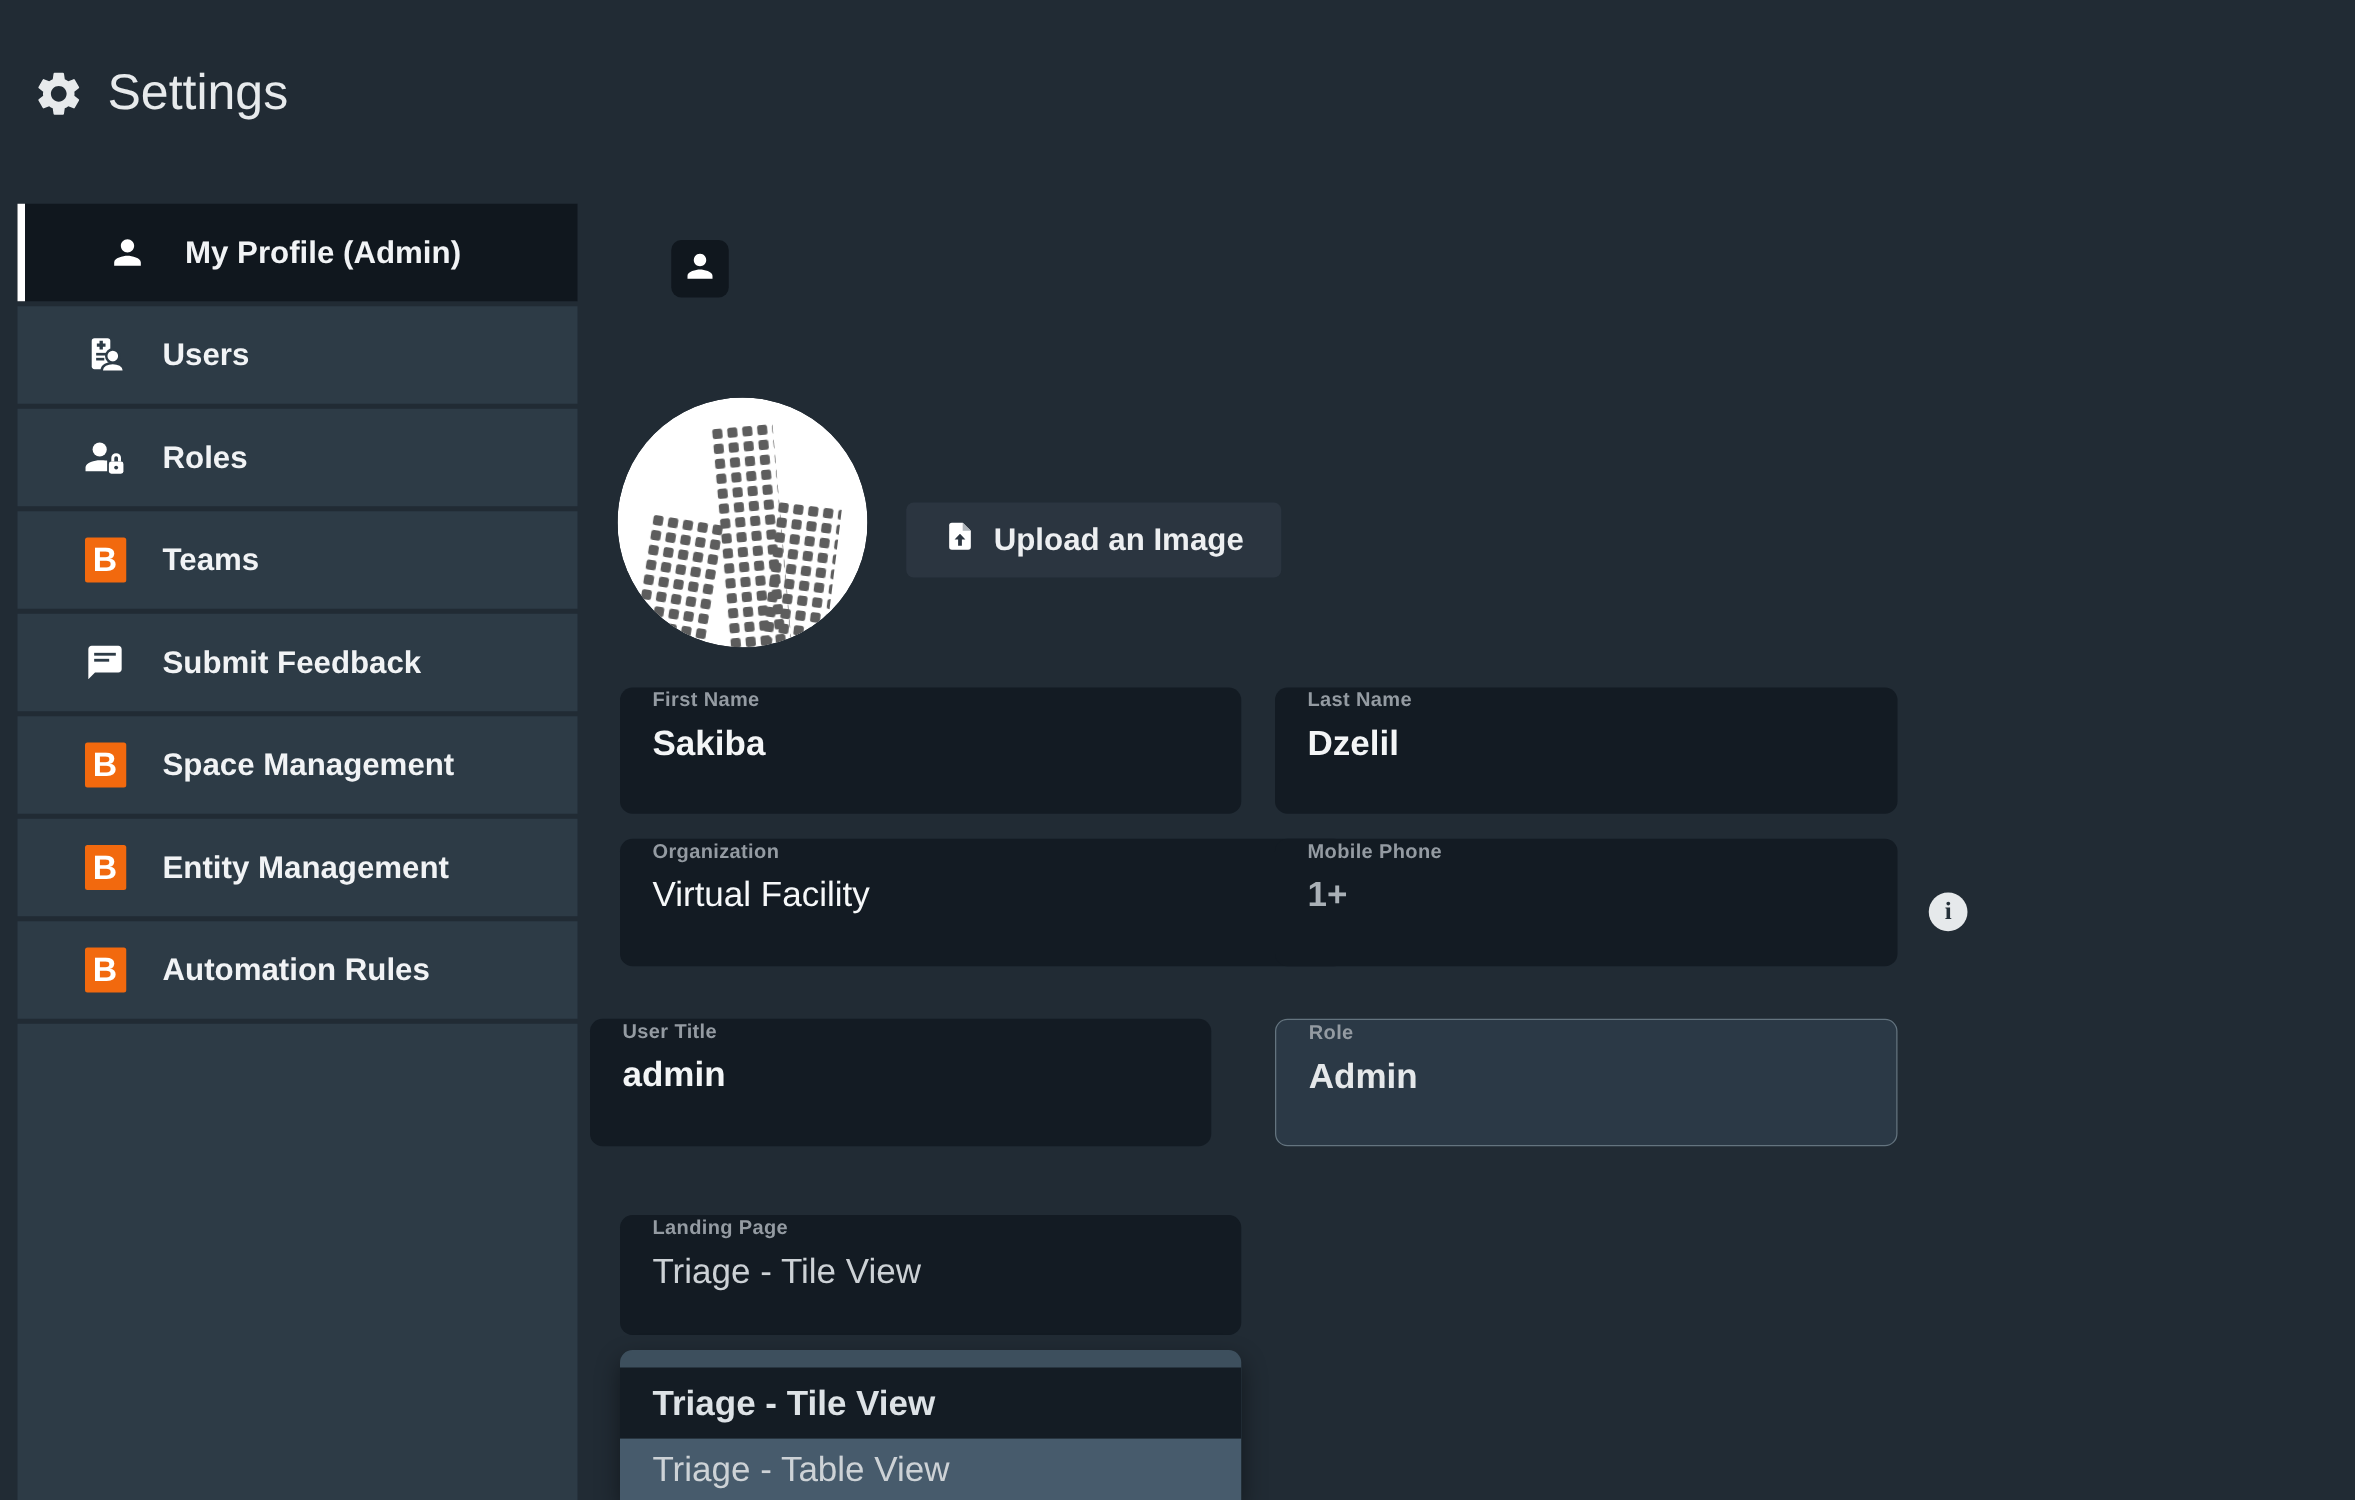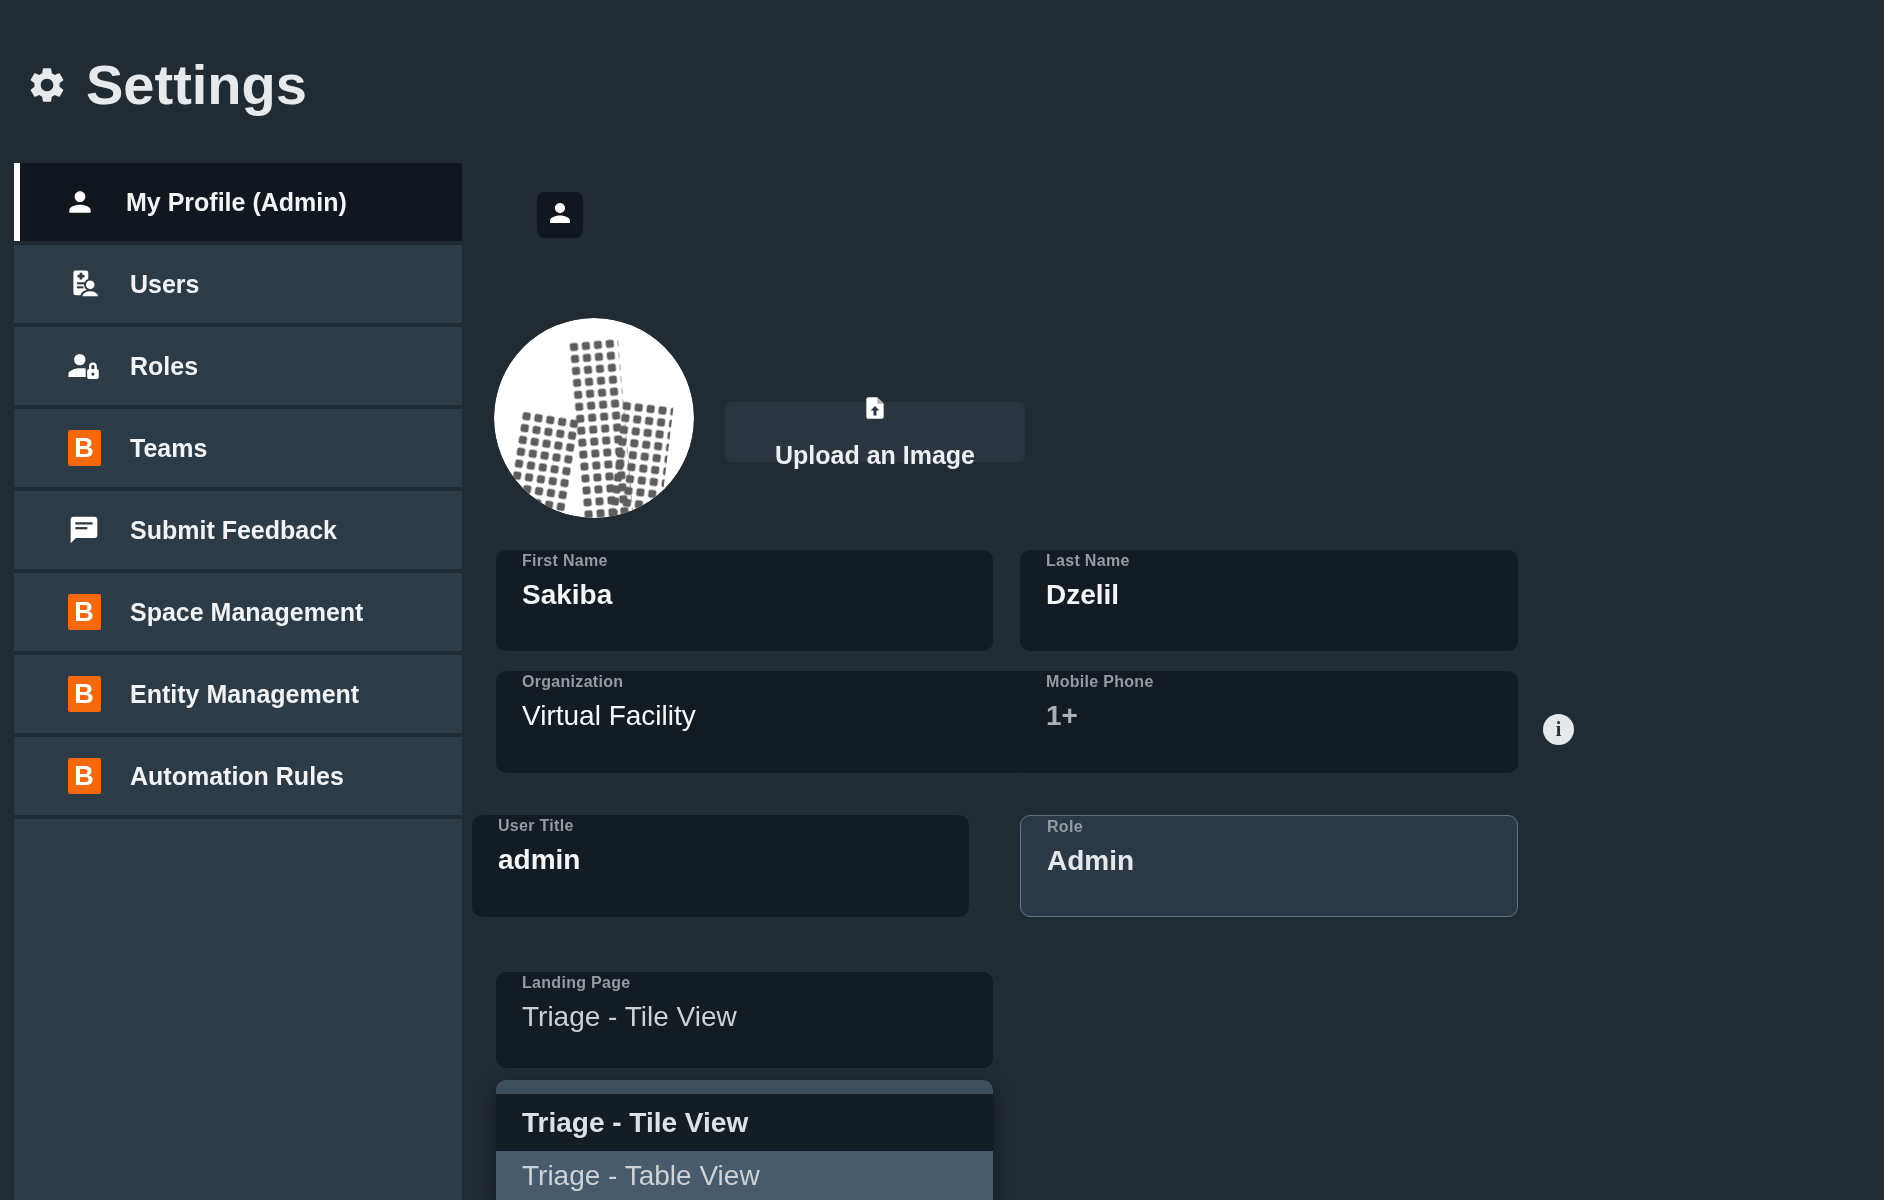--- a/index.html
+++ b/index.html
@@ -4,32 +4,32 @@
 <style>
   html,body{margin:0;padding:0;}
   body{
     width:1884px;height:1200px;position:relative;overflow:hidden;
     background:#212b34;
     font-family:"Liberation Sans", sans-serif;
     -webkit-font-smoothing:antialiased;
   }
   
   .app-header{position:absolute;left:26px;top:52px;display:flex;align-items:center;gap:18px;color:#e7eaec;}
-  .app-header .title{font-size:56px;font-weight:700;}
+  .app-header .title{font-size:40px;font-weight:400;}
   
   .sidebar{position:absolute;left:14px;top:163px;width:448px;height:1037px;display:flex;flex-direction:column;gap:4px;}
   .side-item{height:78px;flex:0 0 78px;background:#2d3b46;display:flex;align-items:center;gap:28px;padding-left:52px;box-sizing:border-box;color:#f1f3f5;font-size:25px;font-weight:700;cursor:pointer;}
-  .side-item.selected{background:#10171e;border-left:6px solid #ffffff;padding-left:42px;}
+  .side-item.selected{background:#10171e;border-left:6px solid #ffffff;padding-left:64px;}
   .side-icon{width:36px;height:36px;display:flex;align-items:center;justify-content:center;flex:0 0 36px;}
   .b-badge{width:33px;height:36px;background:#f2690e;color:#ffffff;font-weight:700;font-size:27px;display:flex;align-items:center;justify-content:center;border-radius:2px;}
   .sidebar-filler{flex:1 1 auto;background:#2d3b46;}
   
   .mini-avatar{position:absolute;left:537px;top:192px;width:46px;height:46px;background:#10171e;border-radius:8px;display:flex;align-items:center;justify-content:center;}
   .profile-circle{position:absolute;left:494px;top:318px;width:200px;height:200px;border-radius:50%;overflow:hidden;}
-  .upload-btn{position:absolute;left:725px;top:402px;width:300px;height:60px;background:#2b3540;border:none;border-radius:6px;display:flex;align-items:center;justify-content:center;gap:14px;color:#edeff1;font-size:25px;font-weight:700;font-family:"Liberation Sans",sans-serif;cursor:pointer;flex-direction:column;}
+  .upload-btn{position:absolute;left:725px;top:402px;width:300px;height:60px;background:#2b3540;border:none;border-radius:6px;display:flex;align-items:center;justify-content:center;gap:14px;color:#edeff1;font-size:25px;font-weight:700;font-family:"Liberation Sans",sans-serif;cursor:pointer;}
   .field{position:absolute;background:#131b23;border-radius:10px;padding:2px 26px;box-sizing:border-box;}
   .field .label{font-size:16px;font-weight:600;color:#949ba2;letter-spacing:.3px;}
   .field .value{font-size:28px;font-weight:700;color:#f3f5f6;margin-top:9px;white-space:nowrap;}
   .field .value.regular{font-weight:400;color:#f6f8f9;}
   .field .value.muted{font-weight:600;color:#a9b0b6;}
   .field .value.dim{font-weight:400;color:#ccd1d5;}
   .field.role{background:#2b3946;border:1px solid #64747f;}
   .field.role .value{color:#e5e8ea;}
   #f-first{left:496px;top:550px;width:497px;height:101px;}
   #f-last{left:1020px;top:550px;width:498px;height:101px;}

